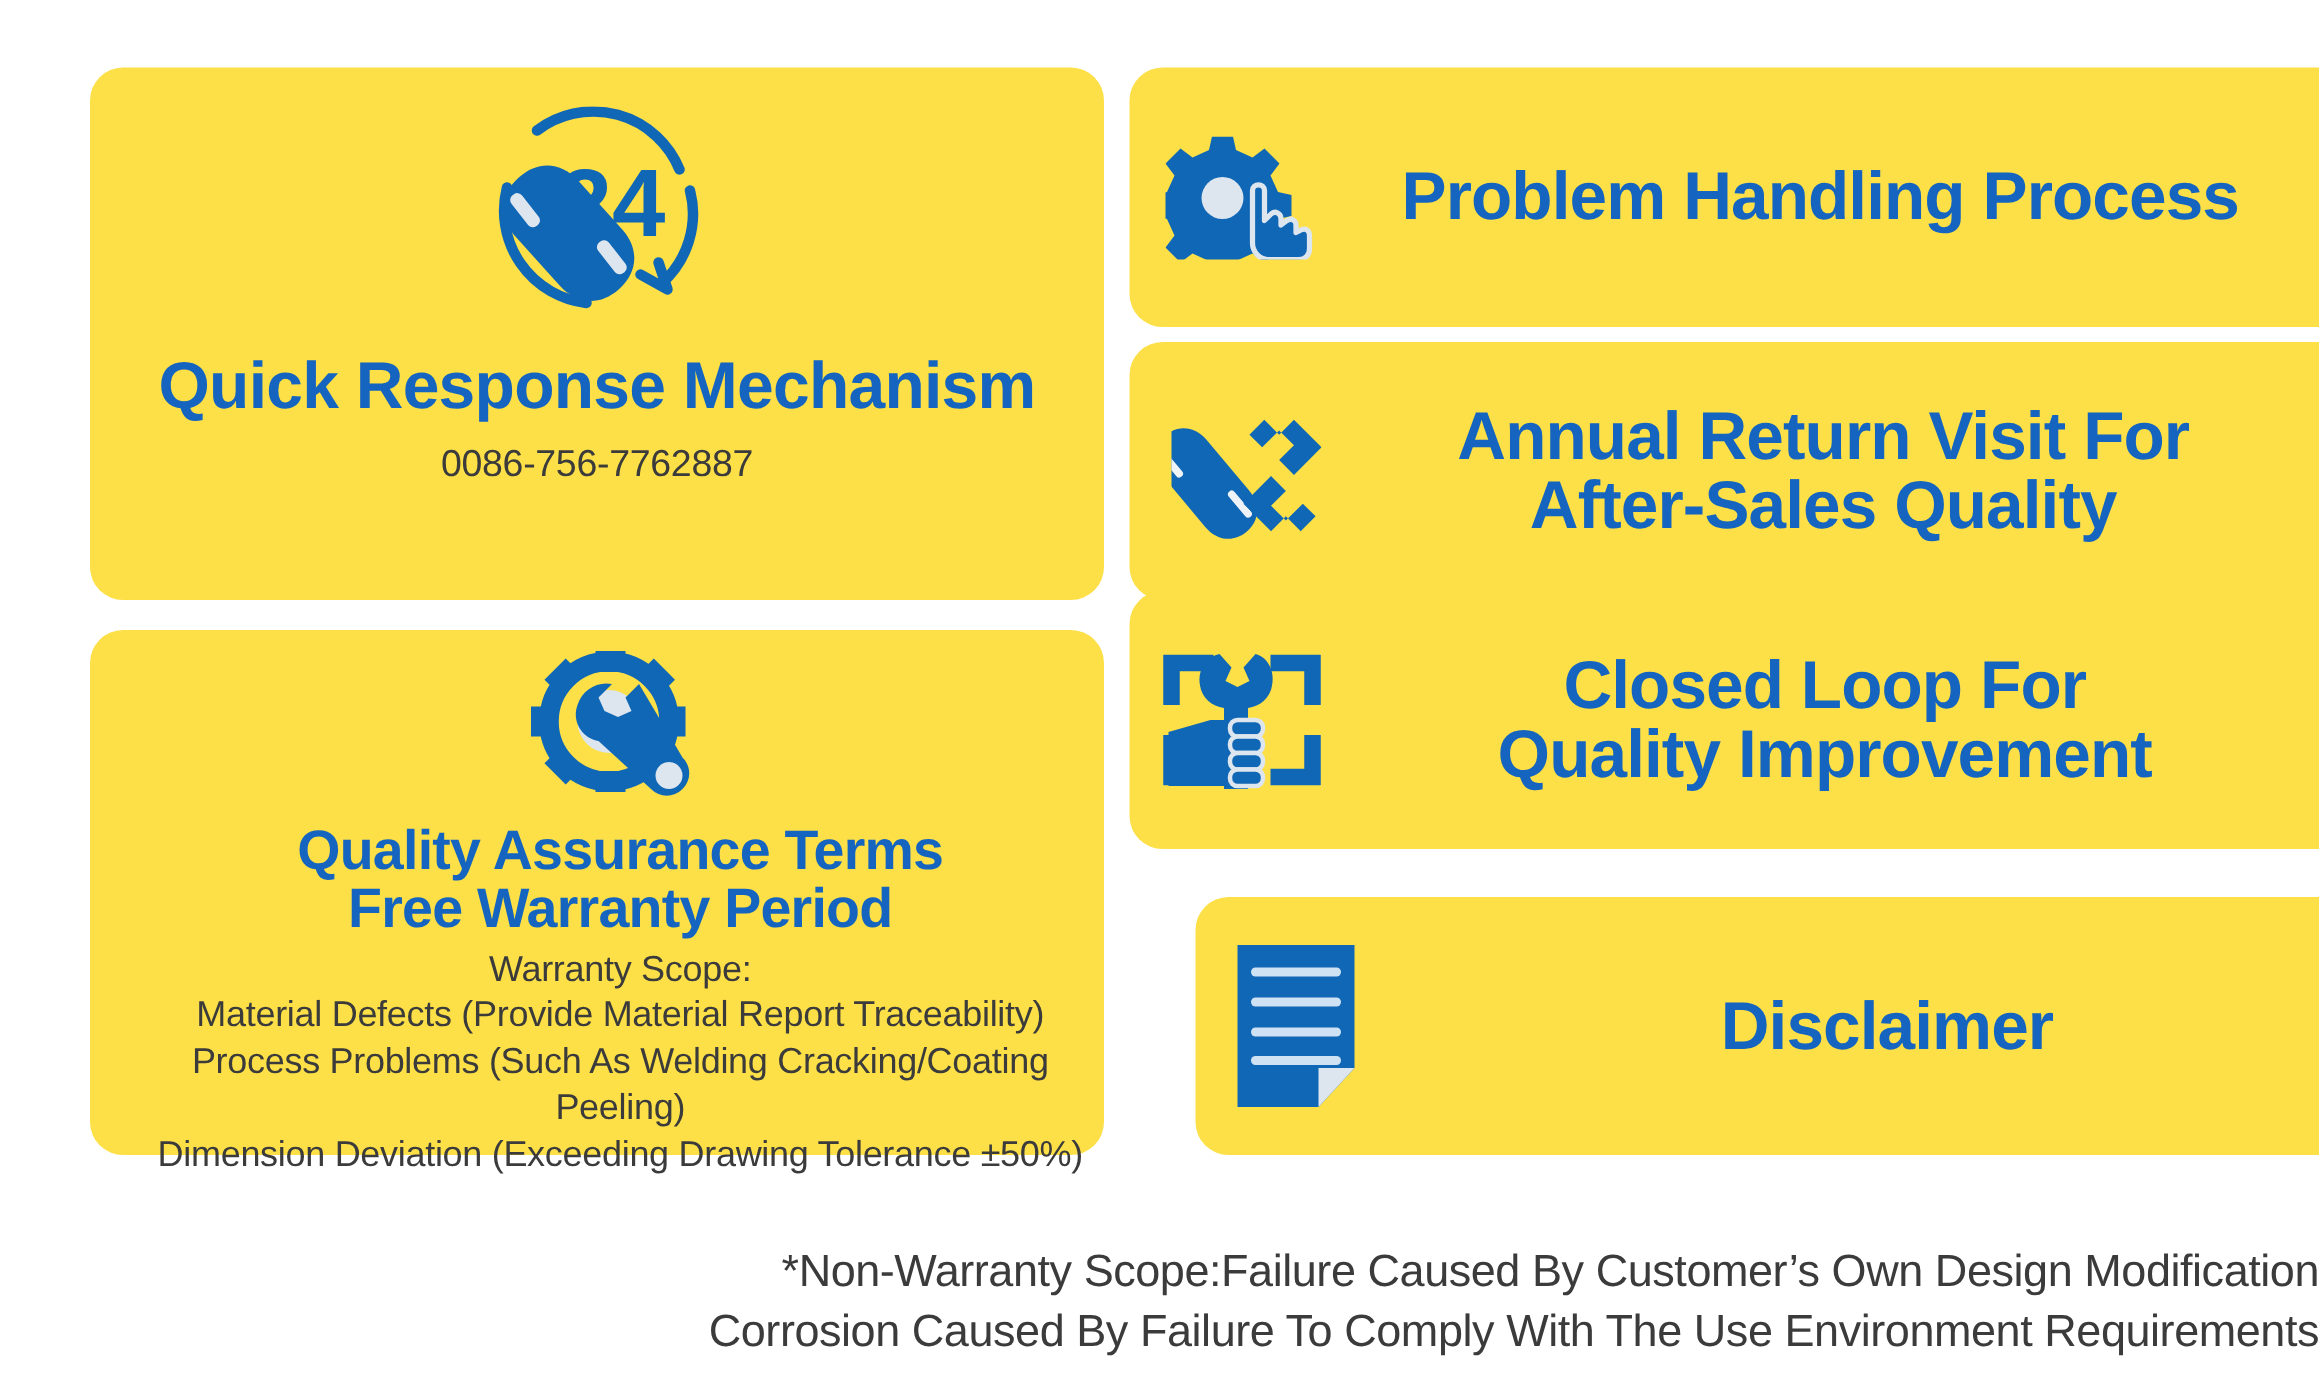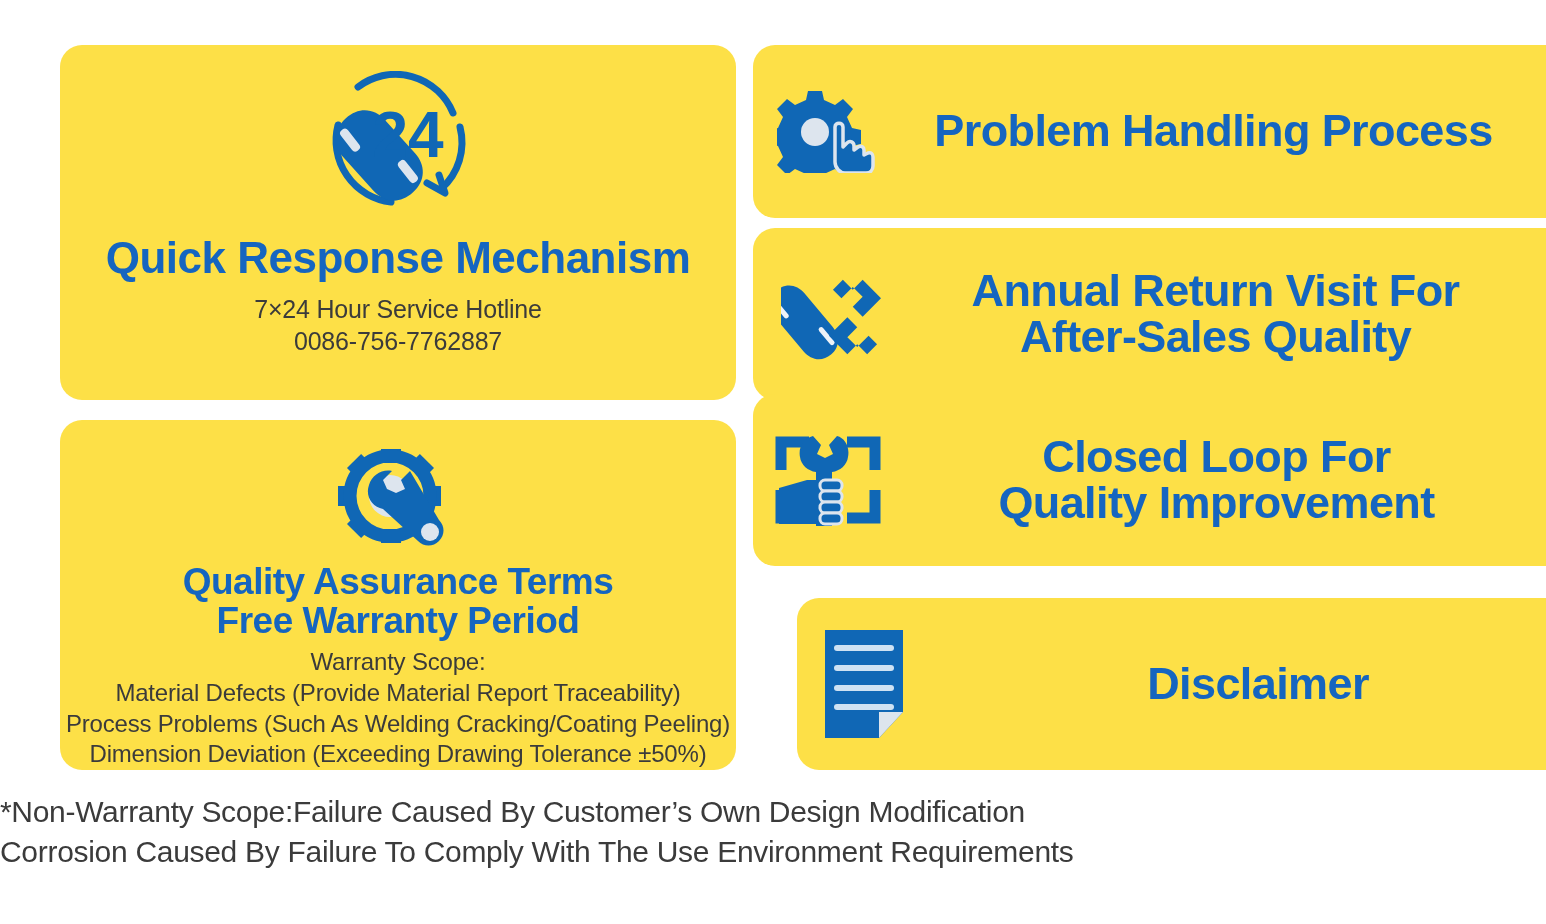--- a/index.html
+++ b/index.html
@@ -43,22 +43,23 @@
     text-align:center;
     line-height:1.28;
     letter-spacing:-0.2px;
   }
   #qr-sub { font-size:25px; margin-top:12px; }
 
   
   #card-quality {
     left:60px; top:420px; width:676px; height:350px;
     display:flex; flex-direction:column;
-    align-items:center; justify-content:flex-end;
+    align-items:center; justify-content:flex-start;
     padding-top:14px;
+    padding-left:31px;
   }
   #card-quality .icon-wrap { width:120px; height:108px; }
   #qa-title { font-size:37px; margin-top:6px; }
   #qa-body { font-size:24px; margin-top:6px; }
 
   
   .card-right {
     left:753px; width:823px;
     display:flex; flex-direction:row;
     align-items:center;
@@ -86,22 +87,22 @@
   #card-closedloop .icon-wrap { width:110px; height:96px; }
   #card-closedloop .rt-title { font-size:45px; }
 
   #card-disclaimer { top:598px; height:172px; padding:0 26px 0 20px;margin-left:44px; }
   #card-disclaimer .icon-wrap { width:105px; height:112px; }
   #card-disclaimer .rt-title { font-size:45px; }
 
   
   #footer-note {
     position:absolute;
-    left:0; top:792px; width:1546px;
-    text-align:left;
+    left:0; top:828px; width:1546px;
+    text-align:right;
     color:#3b3b3b;
     font-family:"Liberation Sans Narrow","Liberation Sans",sans-serif;
     font-size:30px;
     line-height:1.33;
     letter-spacing:-0.3px;
   }
   #footer-note div { display:block; }
 
   svg { display:block; width:100%; height:100%; }
 </style>
@@ -125,21 +126,20 @@
           <rect x="22" y="12" width="9" height="26" rx="4" fill="#dde5ee" transform="rotate(4 26 25)"></rect>
           <rect x="44" y="74" width="9" height="26" rx="4" fill="#dde5ee" transform="rotate(4 48 87)"></rect>
           <rect x="4" y="40" width="58" height="34" fill="#dde5ee" opacity="0"></rect>
         </g>
 
         <text x="95" y="86" font-family="Liberation Sans Narrow, Liberation Sans, sans-serif" font-size="64" font-weight="600" fill="#1067b5" text-anchor="middle">24</text>
       </svg>
     </div>
     <div class="title-blue" id="qr-title">Quick Response Mechanism</div>
     <div class="body-dark" id="qr-sub">
-      <div>7×24 Hour Service Hotline</div>
       <div>0086-756-7762887</div>
     </div>
   </div>
 
   <div class="card" id="card-quality">
     <div class="icon-wrap">
       <svg viewBox="0 0 120 108" xmlns="http://www.w3.org/2000/svg">
 
         <g fill="#1067b5">
           <rect x="43" y="0" width="20" height="14"></rect>

